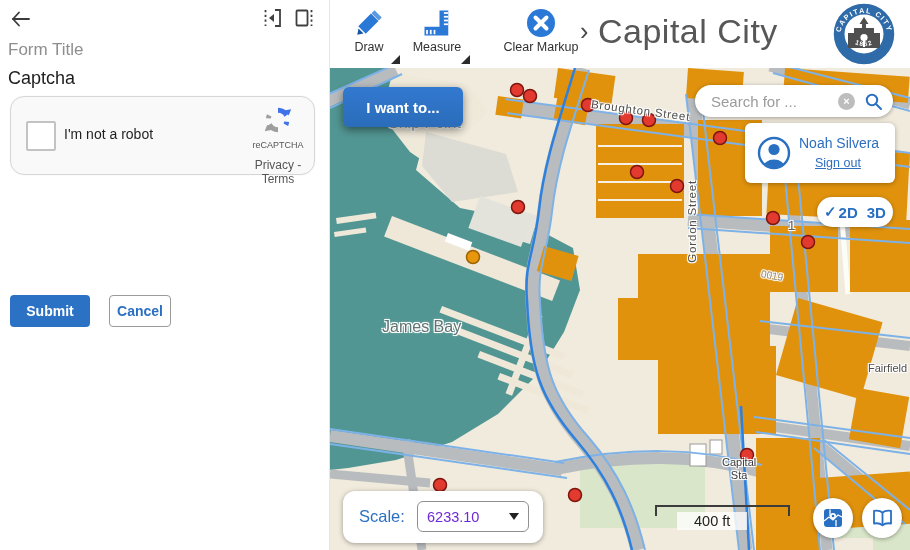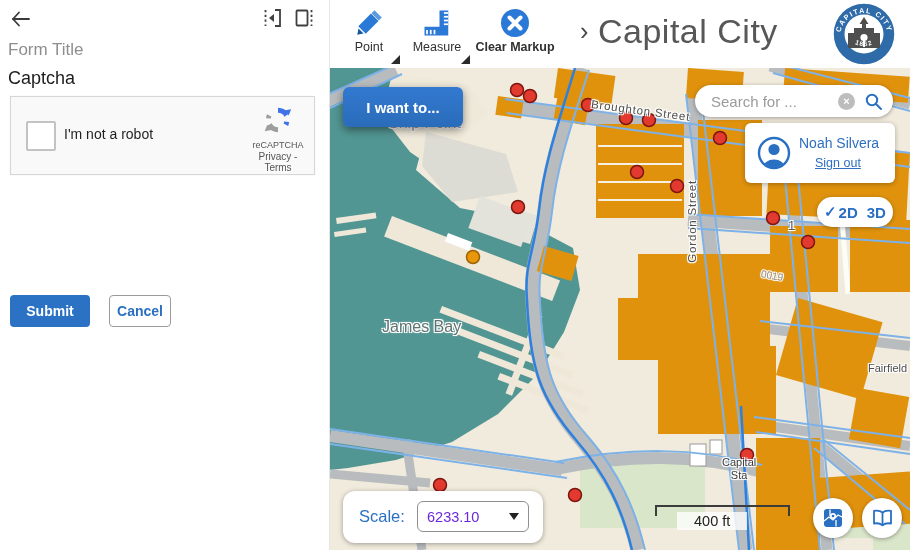--- a/index.html
+++ b/index.html
@@ -6,26 +6,26 @@
     font-family:"Liberation Sans",sans-serif;-webkit-font-smoothing:antialiased;}
   .app{position:relative;width:910px;height:550px;background:#fff;}
 
   
   .panel{position:absolute;left:0;top:0;width:330px;height:550px;background:#fff;border-right:1px solid #e6e6e6;box-sizing:border-box;}
   .panel-back{position:absolute;left:8px;top:6px;width:26px;height:26px;cursor:pointer;}
   .dock-icons{position:absolute;right:14px;top:7px;display:flex;gap:9px;}
   .dock-btn{width:22px;height:22px;cursor:pointer;}
   .form-title{position:absolute;left:8px;top:40px;font-size:17px;color:#8e8e8e;}
   .captcha-title{position:absolute;left:8px;top:68px;font-size:18px;color:#1d1d1d;}
-  .recaptcha{position:absolute;left:10px;top:96px;width:303px;height:77px;background:#f9f9f9;border:1px solid #d6d6d6;border-radius:0;box-shadow:0 0 2px rgba(0,0,0,.05);}
+  .recaptcha{position:absolute;left:10px;top:96px;width:303px;height:77px;background:#f9f9f9;border:1px solid #d6d6d6;border-radius:14px;box-shadow:0 0 2px rgba(0,0,0,.05);}
   .rc-check{position:absolute;left:15px;top:24px;width:26px;height:26px;background:#fff;border:2px solid #c3c3c3;border-radius:2px;cursor:pointer;}
   .rc-label{position:absolute;left:53px;top:29px;font-size:14px;color:#1f1f1f;}
   .rc-logo-col{position:absolute;right:8px;top:8px;width:56px;text-align:center;}
   .rc-brand{font-size:9px;color:#555;margin-top:1px;}
-  .rc-links{font-size:10px;color:#555;margin-top:1px;cursor:pointer;}
+  .rc-links{font-size:12px;color:#555;margin-top:8px;cursor:pointer;}
   .btn-row{position:absolute;left:10px;top:295px;display:flex;gap:19px;}
   .btn-submit{width:80px;height:32px;background:#2b72c4;color:#fff;font-weight:bold;font-size:14px;border:none;border-radius:4px;display:flex;align-items:center;justify-content:center;cursor:pointer;}
   .btn-cancel{width:62px;height:32px;background:#fff;color:#2a70c2;font-weight:600;font-size:14px;border:1px solid #9b9b9b;border-radius:4px;display:flex;align-items:center;justify-content:center;box-sizing:border-box;cursor:pointer;}
 
   
   .map-wrap{position:absolute;left:330px;top:0;width:580px;height:550px;}
   .map-header{position:absolute;left:0;top:0;width:580px;height:68px;background:#fff;z-index:20;}
   .tool{position:absolute;top:7px;text-align:center;color:#323130;font-size:12.5px;cursor:pointer;}
   .tool svg{display:block;margin:0 auto 1px auto;}
   .tool-caret{position:absolute;width:0;height:0;border-left:9px solid transparent;border-bottom:9px solid #2b2b2b;}
@@ -137,40 +137,40 @@
 
   <div class="map-wrap">
 
     <header class="map-header">
       <div class="tool" style="left:10px;width:58px;">
         <svg width="30" height="32" viewBox="0 0 24 24">
           <path d="M13.6,4.4 l6,6 L9.4,20.6 l-6,-6 Z" fill="#2b79d7"></path>
           <path d="M2.6,21.4 l1,-5 4,4 Z" fill="#15579e"></path>
           <path d="M16.4,1.8 l5.8,5.8 -2.4,2.4 -5.8,-5.8 Z" fill="#5b99e0"></path>
         </svg>
-        <span>Point</span>
+        <span>Draw</span>
         <div class="tool-caret" style="right:-2px;bottom:-10px;"></div>
       </div>
       <div class="tool" style="left:74px;width:66px;">
         <svg width="30" height="32" viewBox="0 0 24 24">
           <path d="M14,2 h7 v20 H2 v-7 h12 Z" fill="#2b79d7"></path>
           <g stroke="#fff" stroke-width="1.4">
             <line x1="17.5" y1="4" x2="21" y2="4"></line>
               <line x1="17.5" y1="7" x2="21" y2="7"></line>
               <line x1="17.5" y1="10" x2="21" y2="10"></line>
               <line x1="17.5" y1="13" x2="21" y2="13"></line>
             <line x1="4" y1="17.5" x2="4" y2="21"></line>
               <line x1="7" y1="17.5" x2="7" y2="21"></line>
               <line x1="10" y1="17.5" x2="10" y2="21"></line>
           </g>
         </svg>
         <span>Measure</span>
         <div class="tool-caret" style="right:0px;bottom:-10px;"></div>
       </div>
-      <div class="tool" style="left:138px;width:94px;font-weight:bold;">
+      <div class="tool" style="left:164px;width:94px;">
         <svg width="32" height="32" viewBox="0 0 32 32">
           <circle cx="16" cy="16" r="14" fill="#2b79d7"></circle>
           <g stroke="#fff" stroke-width="4" stroke-linecap="round">
               <line x1="10.5" y1="10.5" x2="21.5" y2="21.5"></line>
               <line x1="21.5" y1="10.5" x2="10.5" y2="21.5"></line>
             </g>
         </svg>
         <span>Clear Markup</span>
       </div>
       <div class="hdr-chevron">›</div>

